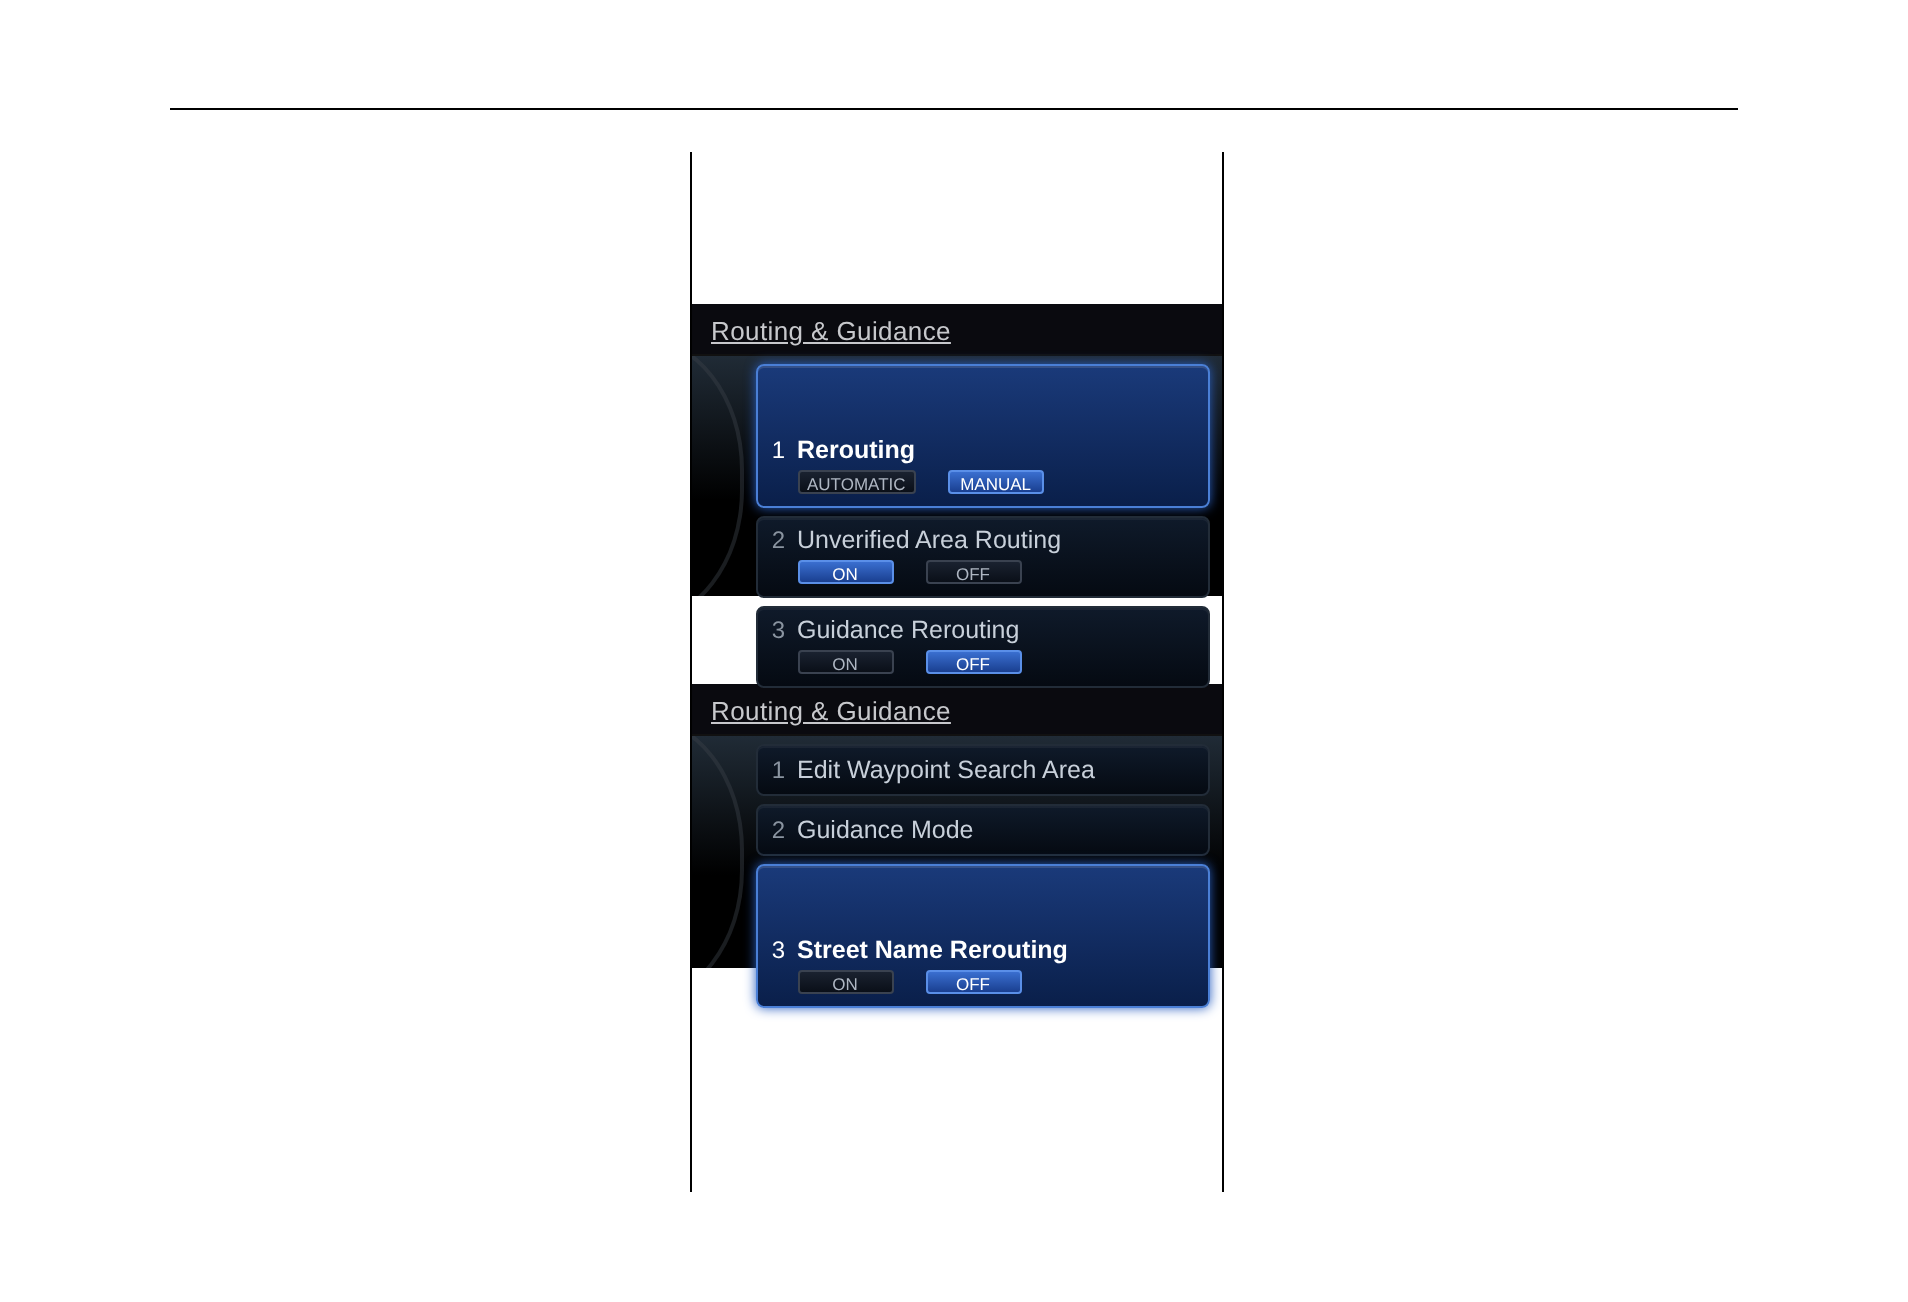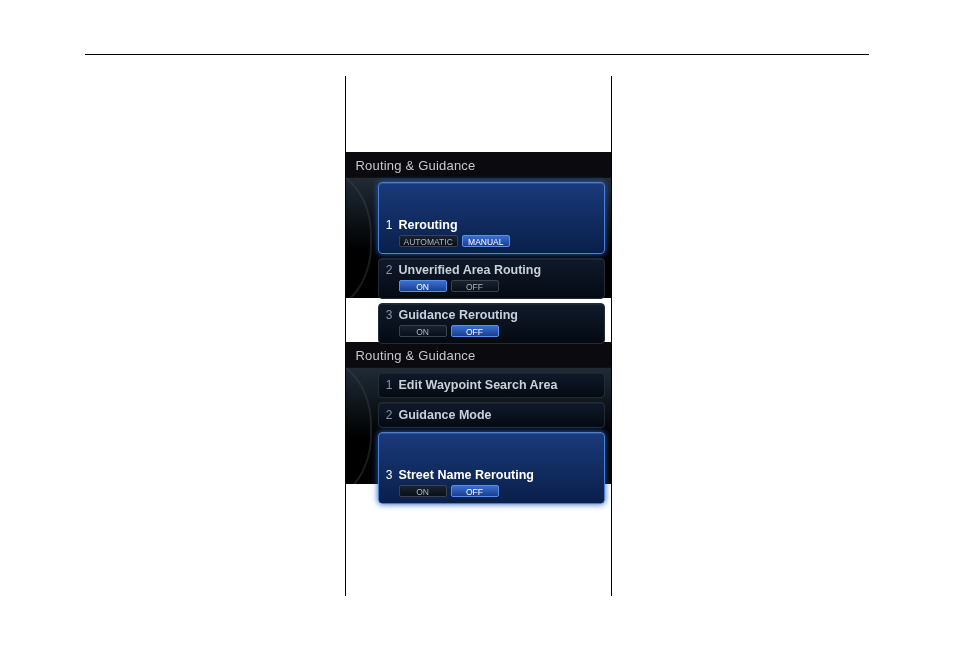--- a/index.html
+++ b/index.html
@@ -53,20 +53,21 @@
     width: 265px;
     background: #0a0a0f;
     box-sizing: border-box;
   }
   .panel-title {
     color: #c7c8cc;
     font-size: 13px;
     padding: 6px 0 4px 10px;
     letter-spacing: .2px;
     border-bottom: 1px solid #111;
+    text-decoration: underline;
   }
   .panel-body {
     display: flex;
     height: 120px;
     background: linear-gradient(#202b36, #000 60%, #000);
   }
   .side-arc {
     width: 30px;
     position: relative;
     overflow: hidden;
@@ -111,26 +112,26 @@
   .item-num {
     color: #8a94a0;
     font-size: 12px;
     width: 8px;
     text-align: right;
   }
   .menu-item.sel .item-num { color: #fff; }
   .item-label {
     color: #c8d0da;
     font-size: 12.5px;
-    font-weight: 700;
+    font-weight: 400;
   }
   .menu-item.sel .item-label { color: #fff; font-weight: 600; margin-top: 31px; }
   .toggle-row {
     display: flex;
-    gap: 4px;
+    gap: 16px;
     margin-top: 3px;
     margin-left: 14px;
   }
   .toggle-btn {
     min-width: 48px;
     padding: 0 4px;
     height: 12px;
     font-size: 8.5px;
     line-height: 12px;
     text-align: center;

